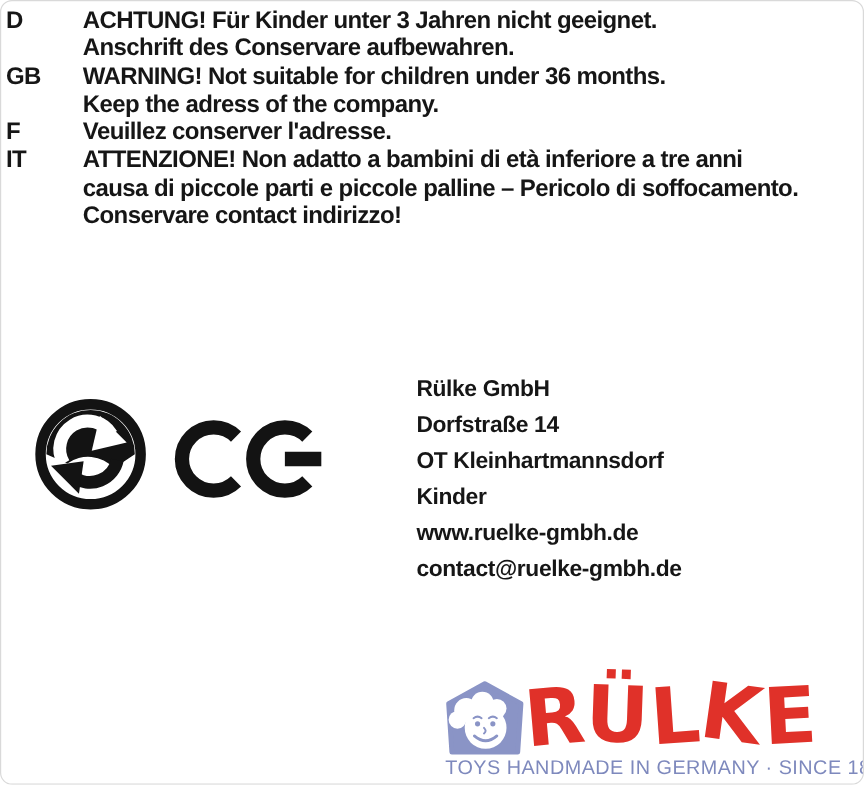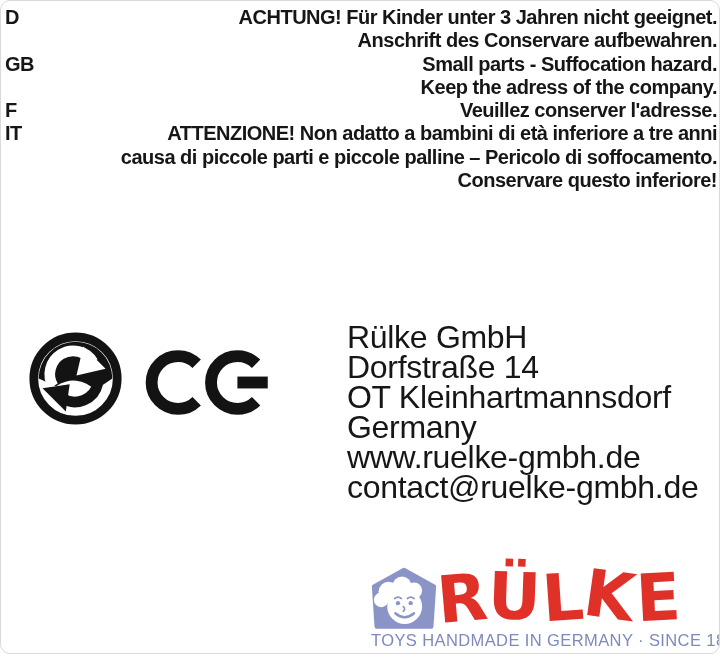--- a/index.html
+++ b/index.html
@@ -5,30 +5,30 @@
   html,body{margin:0;padding:0;background:#fff;}
   body{width:720px;height:654px;font-family:"Liberation Sans",sans-serif;color:#161616;}
   .sheet{position:relative;width:720px;height:654px;box-sizing:border-box;background:#fff;
          border:1px solid #d9d9d9;border-radius:10px;overflow:hidden;}
 
   
   .warnings{position:absolute;left:4px;top:5px;right:2px;font-size:20px;line-height:23.3px;
             font-weight:700;letter-spacing:-0.5px;}
   .wblock{display:grid;grid-template-columns:64px 1fr;}
   .wcode{white-space:nowrap;}
-  .wlines div{white-space:nowrap;text-align:right;}
+  .wlines div{white-space:nowrap;}
 
   
   .greendot{position:absolute;left:26px;top:329px;width:97px;height:97px;}
   .cemark{position:absolute;left:144px;top:334px;width:132px;height:95px;}
   .greendot svg,.cemark svg,.house svg{width:100%;height:100%;display:block;}
 
   
-  .addr{position:absolute;left:346px;top:321px;font-style:normal;font-size:32px;
-        line-height:30px;font-weight:400;letter-spacing:-0.3px;}
+  .addr{position:absolute;left:346px;top:309px;font-style:normal;font-size:19px;
+        line-height:30px;font-weight:700;letter-spacing:-0.3px;}
   .addr div{white-space:nowrap;}
 
   
   .brand{position:absolute;left:0;top:0;width:720px;height:654px;pointer-events:none;}
   .house{position:absolute;left:366px;top:564px;width:74px;height:67px;}
   .wordmark{position:absolute;left:436px;top:556px;height:78px;display:flex;align-items:center;
             font-family:"DejaVu Sans",sans-serif;font-weight:800;font-size:65px;line-height:1;}
   .wordmark span{display:inline-block;margin-right:1px;}
   .wl-0{transform:rotate(-5deg) translateY(2px);}
   .wl-1{transform:rotate(2deg);}
@@ -49,38 +49,38 @@
       <div class="wcode">D</div>
       <div class="wlines">
         <div>ACHTUNG! Für Kinder unter 3 Jahren nicht geeignet.</div>
         <div>Anschrift des Conservare aufbewahren.</div>
       </div>
     </div>
 
     <div class="wblock">
       <div class="wcode">GB</div>
       <div class="wlines">
-        <div>Small parts - Suffocation hazard.</div>
+        <div>WARNING! Not suitable for children under 36 months.</div>
         <div>Keep the adress of the company.</div>
       </div>
     </div>
 
     <div class="wblock">
       <div class="wcode">F</div>
       <div class="wlines">
         <div>Veuillez conserver l'adresse.</div>
       </div>
     </div>
 
     <div class="wblock">
       <div class="wcode">IT</div>
       <div class="wlines">
         <div>ATTENZIONE! Non adatto a bambini di età inferiore  a tre anni</div>
         <div>causa di piccole parti e piccole palline – Pericolo di soffocamento.</div>
-        <div>Conservare questo inferiore!</div>
+        <div>Conservare contact indirizzo!</div>
       </div>
     </div>
 
   </section>
 
   <div class="greendot">
     <svg viewBox="0 0 100 100" aria-hidden="true">
       <circle cx="50" cy="50" r="43" fill="#ffffff" stroke="#131313" stroke-width="9"></circle>
       <path d="M 12 50 A 38 38 0 1 1 88 50 L 70 62 A 30 30 0 0 0 30 58 Z" fill="#131313"></path>
       <path d="M 27 58 A 24 24 0 0 1 68 33" stroke="#ffffff" stroke-width="11" fill="none"></path>
@@ -95,21 +95,21 @@
       <path d="M 78.3 21.7 A 40 40 0 1 0 78.3 78.3" fill="none" stroke="#131313" stroke-width="18"></path>
       <path d="M 168.3 21.7 A 40 40 0 1 0 168.3 78.3" fill="none" stroke="#131313" stroke-width="18"></path>
       <line x1="140" y1="50" x2="186" y2="50" stroke="#131313" stroke-width="18"></line>
     </svg>
   </div>
 
   <address class="addr">
     <div>Rülke GmbH</div>
     <div>Dorfstraße 14</div>
     <div>OT Kleinhartmannsdorf</div>
-    <div>Germany</div>
+    <div>Kinder</div>
     <div>www.ruelke-gmbh.de</div>
     <div>contact@ruelke-gmbh.de</div>
   </address>
 
   <div class="brand">
 
     <div class="house">
       <svg viewBox="0 0 110 100" aria-hidden="true">
         <path d="M 10 32 L 55 7 L 100 32 L 96 92 L 14 92 Z" fill="#8a94c6" stroke="#8a94c6" stroke-width="6" stroke-linejoin="round"></path>
         <circle cx="32" cy="40" r="15" fill="#ffffff"></circle>

